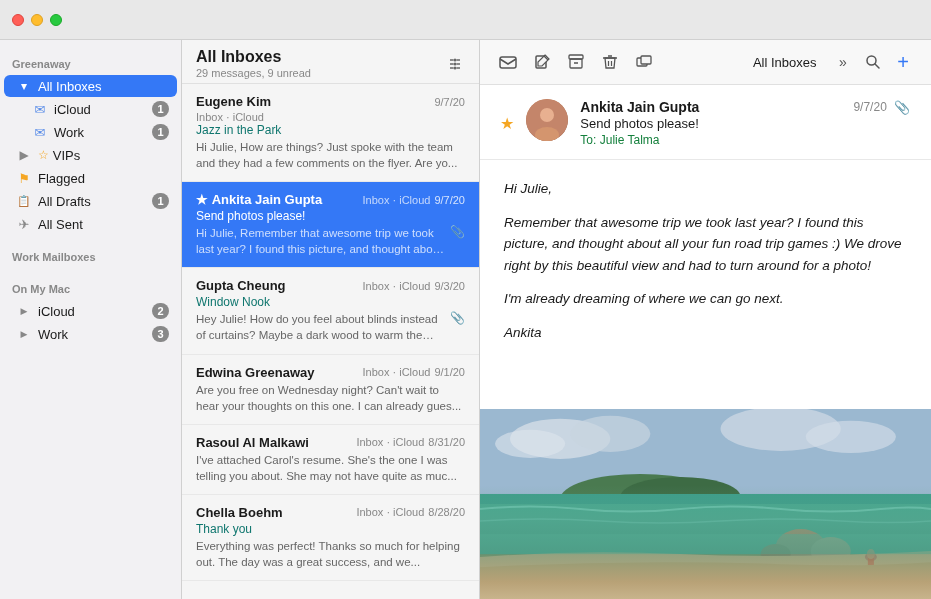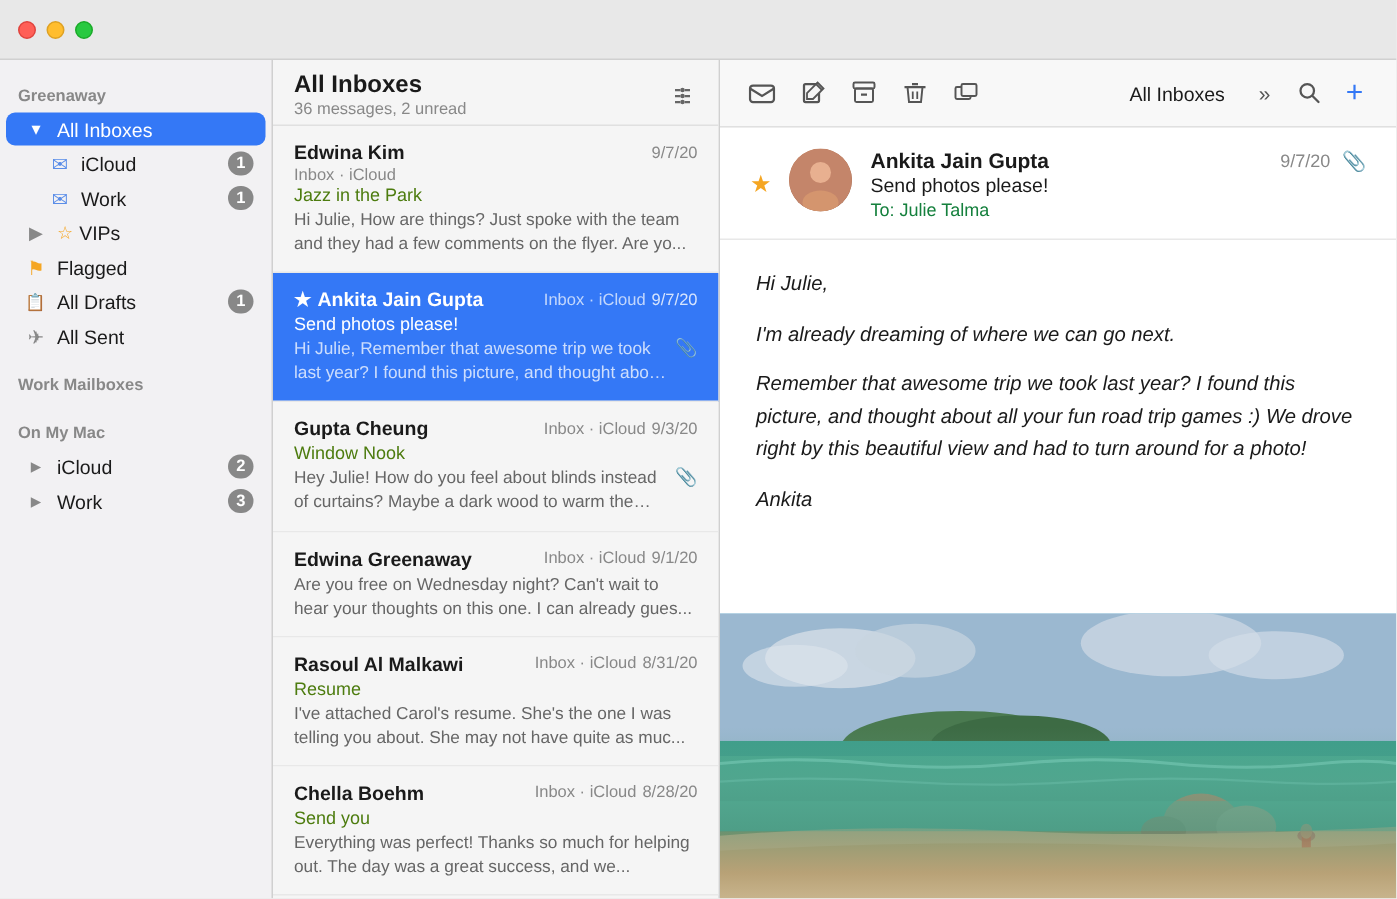--- a/index.html
+++ b/index.html
@@ -150,21 +150,21 @@
     }
     .email-item.selected .email-date { color: rgba(255,255,255,0.8); }
     .email-source {
       font-size: 11px;
       color: #888;
     }
     .email-item.selected .email-source { color: rgba(255,255,255,0.7); }
     .email-subject {
       font-size: 12px;
       font-weight: 500;
-      color: #4d7c0f;
+      color: #0f766e;
       margin-bottom: 2px;
     }
     .email-item.selected .email-subject { color: white; }
     .email-preview {
       font-size: 11.5px;
       color: #666;
       line-height: 1.4;
       display: -webkit-box;
       -webkit-line-clamp: 2;
       -webkit-box-orient: vertical;
@@ -404,42 +404,42 @@
       <span class="badge">3</span>
     </div>
 
   </div>
 
   <div class="email-list-panel">
 
     <div style="display:flex; align-items:center; padding: 8px 10px 4px 14px; background:#f5f5f5; border-bottom:1px solid #e0e0e0;">
       <div style="flex:1;">
         <div class="email-list-header-title">All Inboxes</div>
-        <div class="email-list-header-sub">36 messages, 2 unread</div>
+        <div class="email-list-header-sub">29 messages, 9 unread</div>
       </div>
       <div class="toolbar-btn">
         <svg width="16" height="16" viewBox="0 0 16 16">
           <circle cx="8" cy="4" r="1.5" fill="#666"></circle>
           <circle cx="8" cy="8" r="1.5" fill="#666"></circle>
           <circle cx="8" cy="12" r="1.5" fill="#666"></circle>
           <line x1="3" y1="4" x2="6.5" y2="4" stroke="#666" stroke-width="1.5"></line>
           <line x1="9.5" y1="4" x2="13" y2="4" stroke="#666" stroke-width="1.5"></line>
           <line x1="3" y1="8" x2="6.5" y2="8" stroke="#666" stroke-width="1.5"></line>
           <line x1="9.5" y1="8" x2="13" y2="8" stroke="#666" stroke-width="1.5"></line>
           <line x1="3" y1="12" x2="6.5" y2="12" stroke="#666" stroke-width="1.5"></line>
           <line x1="9.5" y1="12" x2="13" y2="12" stroke="#666" stroke-width="1.5"></line>
         </svg>
       </div>
     </div>
 
     <div class="email-list">
 
       <div class="email-item">
         <div class="email-item-header">
-          <div class="email-sender">Edwina Kim</div>
+          <div class="email-sender">Eugene Kim</div>
           <div class="email-date">9/7/20</div>
         </div>
         <div class="email-source-row">
           <div class="email-source">Inbox · iCloud</div>
         </div>
         <div class="email-subject">Jazz in the Park</div>
         <div class="email-preview">Hi Julie, How are things? Just spoke with the team and they had a few comments on the flyer. Are yo...</div>
       </div>
 
       <div class="email-item selected">
@@ -487,33 +487,32 @@
       </div>
 
       <div class="email-item">
         <div class="email-item-header">
           <div class="email-sender">Rasoul Al Malkawi</div>
           <div style="display:flex;align-items:center;gap:4px;">
             <div class="email-source">Inbox · iCloud</div>
             <div class="email-date">8/31/20</div>
           </div>
         </div>
-        <div class="email-subject">Resume</div>
         <div class="email-preview">I've attached Carol's resume. She's the one I was telling you about. She may not have quite as muc...</div>
       </div>
 
       <div class="email-item">
         <div class="email-item-header">
           <div class="email-sender">Chella Boehm</div>
           <div style="display:flex;align-items:center;gap:4px;">
             <div class="email-source">Inbox · iCloud</div>
             <div class="email-date">8/28/20</div>
           </div>
         </div>
-        <div class="email-subject">Send you</div>
+        <div class="email-subject">Thank you</div>
         <div class="email-preview">Everything was perfect! Thanks so much for helping out. The day was a great success, and we...</div>
       </div>
 
     </div>
   </div>
 
   <div class="email-detail-panel">
 
     <div class="email-detail-toolbar">
 
@@ -591,22 +590,22 @@
         </div>
         <div class="email-detail-subject">Send photos please!</div>
         <div class="email-detail-to">
           <span>To:</span> <span>Julie Talma</span>
         </div>
       </div>
     </div>
 
     <div class="email-body">
       <p>Hi Julie,</p>
+      <p>Remember that awesome trip we took last year? I found this picture, and thought about all your fun road trip games :) We drove right by this beautiful view and had to turn around for a photo!</p>
       <p>I'm already dreaming of where we can go next.</p>
-      <p>Remember that awesome trip we took last year? I found this picture, and thought about all your fun road trip games :) We drove right by this beautiful view and had to turn around for a photo!</p>
       <p>Ankita</p>
     </div>
 
     <div class="email-photo">
       
       <svg width="100%" height="100%" viewBox="0 0 450 190" preserveAspectRatio="xMidYMid slice">
 
         <rect x="0" y="0" width="450" height="90" fill="#9bb8d0"></rect>
 
         <ellipse cx="80" cy="30" rx="50" ry="20" fill="#d4dde6" opacity="0.8"></ellipse>

